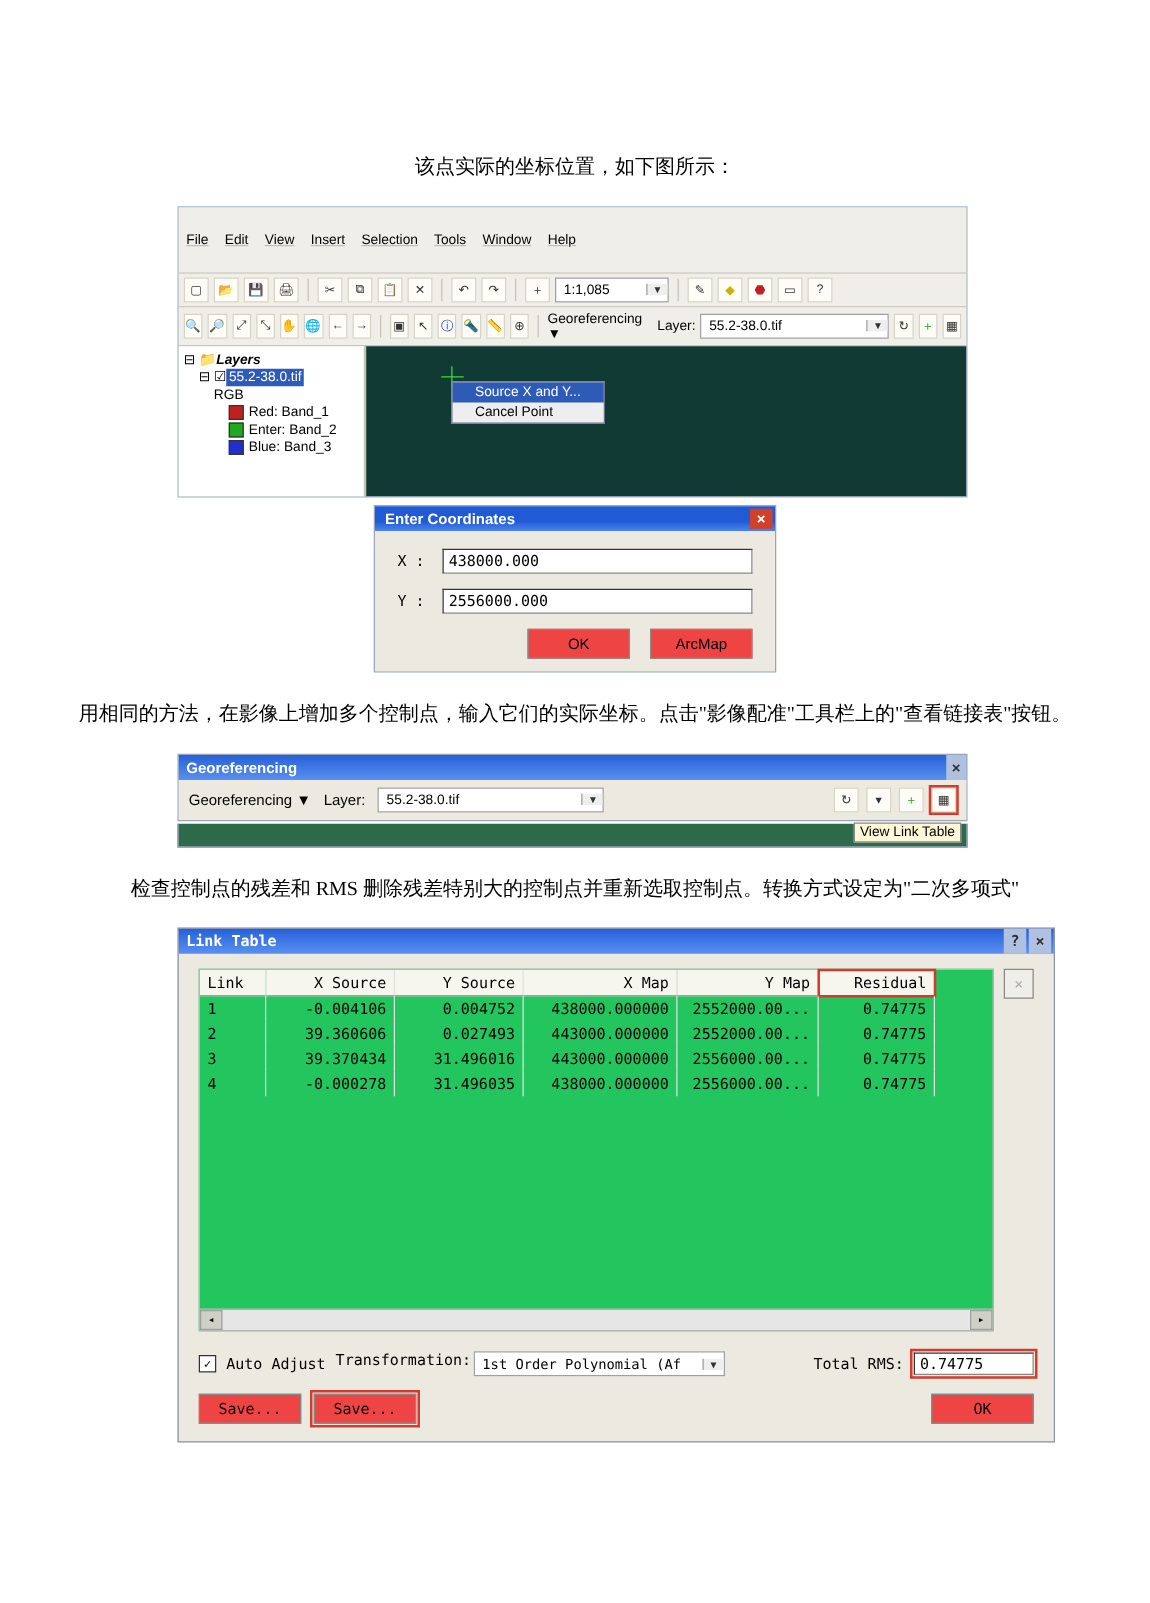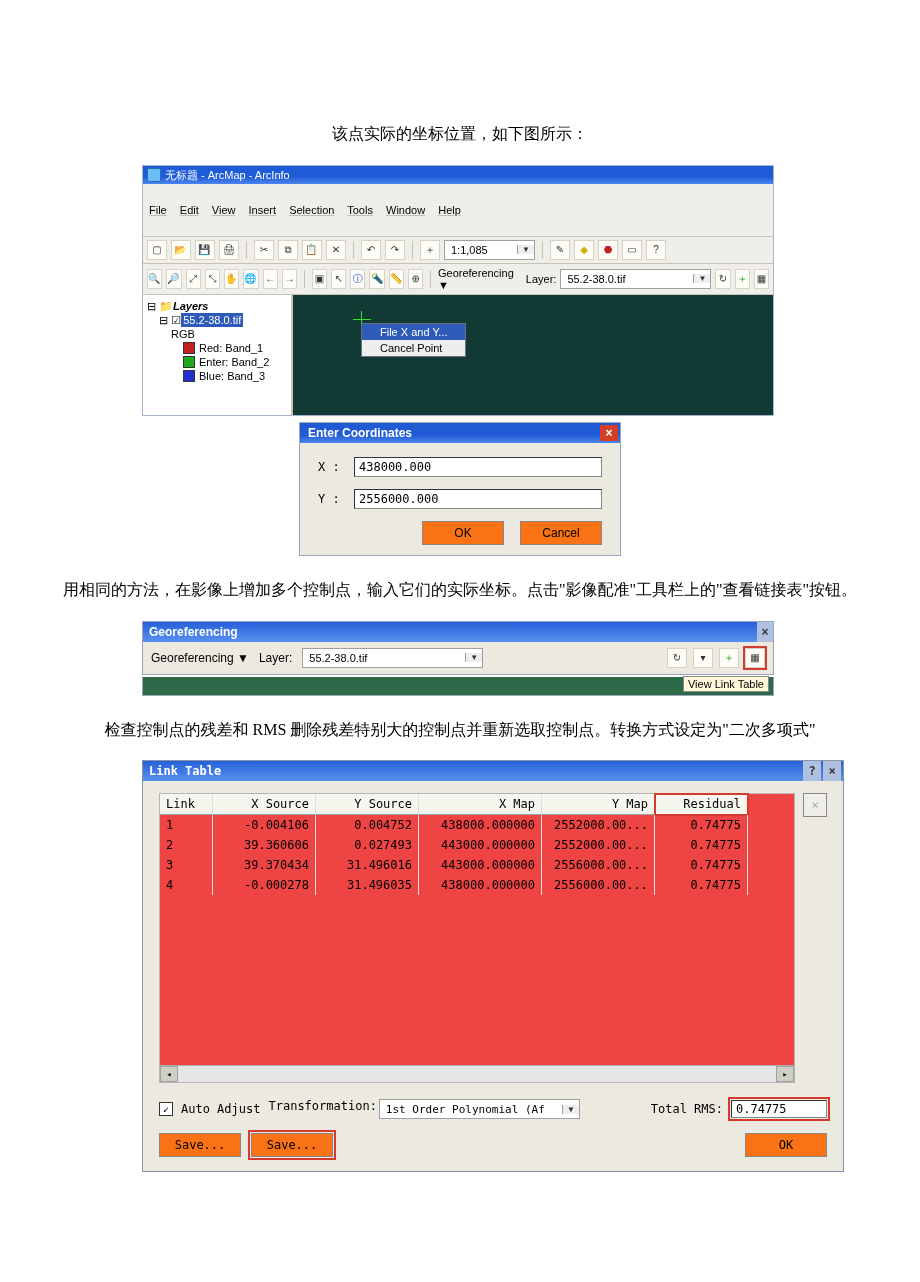--- a/index.html
+++ b/index.html
@@ -116,21 +116,21 @@
   .ec-title .ec-x {
     width:18px;height:16px; background:#d34028; color:#fff; display:flex;align-items:center;justify-content:center;
     margin-right:2px; font-weight:bold;
   }
   .entercoord .ec-body { background:#eceae0; padding:14px 18px 10px 18px; }
   .ec-row { display:flex; align-items:center; margin-bottom:12px; }
   .ec-row .ec-lab { width:36px; font-family:"SimSun",monospace; }
   .ec-row .ec-inp { flex:1; border:1px inset #888; padding:2px 4px; background:#fff; font-family:"SimSun",monospace; font-size:12px; }
   .ec-btns { display:flex; justify-content:flex-end; gap:16px; margin-top:4px; }
   .ec-btns .btn, .lt-btn, .win-btn {
-    width:80px; height:22px; background:#f97316; border:1px solid #888;
+    width:80px; height:22px; background:#ef4444; border:1px solid #888;
     display:flex; align-items:center; justify-content:center; font-size:12px;
   }
   
   .georef-strip {
     width: 630px; margin: 8px 0 2px 142px;
     border: 1px solid #9aa5b9;
     font-family: Tahoma, Arial, sans-serif; font-size: 12px;
     position: relative;
   }
   .georef-strip .gs-title {
@@ -171,21 +171,21 @@
     color:#fff; font-weight:bold;
     display:flex; justify-content:space-between;
   }
   .lt-title .lt-help { display:flex; gap:2px; margin-right:2px;}
   .lt-title .lt-help .wbtn { width:18px; background:#b0c0e0; color:#333; text-align:center; }
   .lt-area { padding:12px 16px 4px 16px; }
   .lt-grid {
     position: relative;
     display:flex; align-items:flex-start;
   }
-  .lt-tablewrap { flex:1; border:1px solid #b6b6b6; background:#ef4444; }
+  .lt-tablewrap { flex:1; border:1px solid #b6b6b6; background:#22c55e; }
   .lt-row { display:flex; }
   .lt-head .lt-col { border-bottom:1px solid #a0a0a0; background:#f6f5ee; font-weight:normal; }
   .lt-col {
     padding:2px 6px; text-align:right; border-right:1px solid #e0e0e0;
     height:16px; line-height:16px;
   }
   .lt-col.c-link { width:40px; text-align:left; }
   .lt-col.c-xs   { width:90px; }
   .lt-col.c-ys   { width:90px; }
   .lt-col.c-xm   { width:110px; }
@@ -206,24 +206,20 @@
   .lt-foot { padding: 0 16px 14px 16px; display:flex; align-items:center; gap:10px;}
   .lt-foot .save-mark { outline:2px solid #d43a2e; outline-offset:1px; }
   .lt-foot .spacer { flex:1; }
 </style>
 </head>
 <body>
 
 <p class="doc-para">该点实际的坐标位置，如下图所示：</p>
 
 <div class="arcmap figure">
-  <div class="titlebar">
-    <span class="icon-mini"></span>
-    <span>无标题 - ArcMap - ArcInfo</span>
-  </div>
   <div class="menubar">
     <span>File</span>
     <span>Edit</span>
     <span>View</span>
     <span>Insert</span>
     <span>Selection</span>
     <span>Tools</span>
     <span>Window</span>
     <span>Help</span>
   </div>
@@ -302,21 +298,21 @@
           <span>Enter: Band_2</span>
         </div>
       <div class="tree-row ind3">
           <span class="sw sw-b"></span>
           <span>Blue:  Band_3</span>
         </div>
     </div>
     <div class="mapview">
       <div class="crosshair"></div>
       <div class="ctxmenu">
-        <div class="ctxitem hl">File X and Y...</div>
+        <div class="ctxitem hl">Source X and Y...</div>
         <div class="ctxitem">Cancel Point</div>
       </div>
     </div>
   </div>
 </div>
 
 <div class="entercoord figure">
   <div class="ec-title">
     <span>Enter Coordinates</span>
     <span class="ec-x">×</span>
@@ -325,21 +321,21 @@
     <div class="ec-row">
       <span class="ec-lab">X :</span>
       <input class="ec-inp" value="438000.000" style="">
     </div>
     <div class="ec-row">
       <span class="ec-lab">Y :</span>
       <input class="ec-inp" value="2556000.000" style="">
     </div>
     <div class="ec-btns">
       <div class="btn">OK</div>
-      <div class="btn">Cancel</div>
+      <div class="btn">ArcMap</div>
     </div>
   </div>
 </div>
 
 <p class="doc-para">用相同的方法，在影像上增加多个控制点，输入它们的实际坐标。点击"影像配准"工具栏上的"查看链接表"按钮。</p>
 
 <div class="georef-strip figure">
   <div class="gs-title">
     <span>Georeferencing</span>
     <span class="gs-x">×</span>

